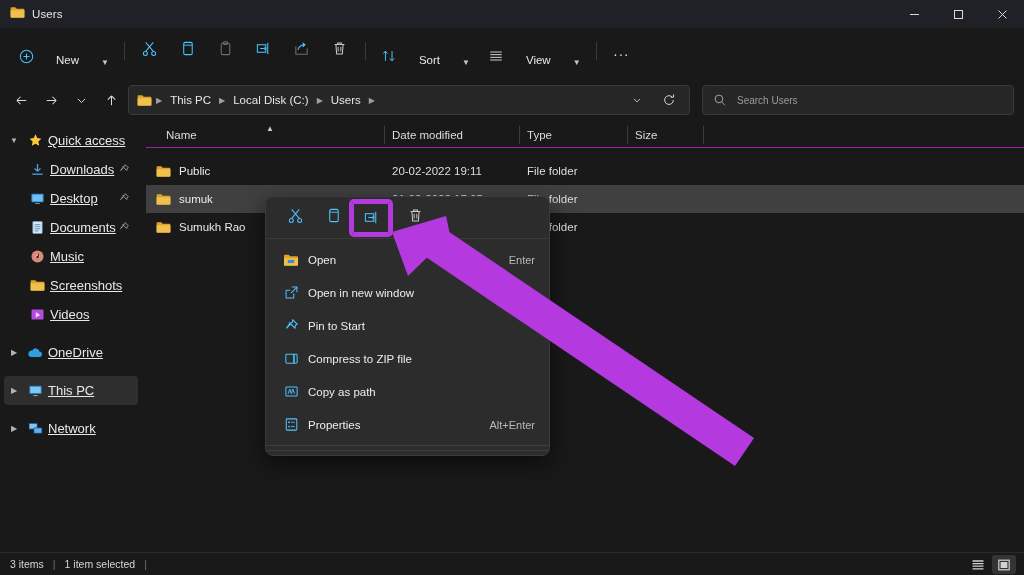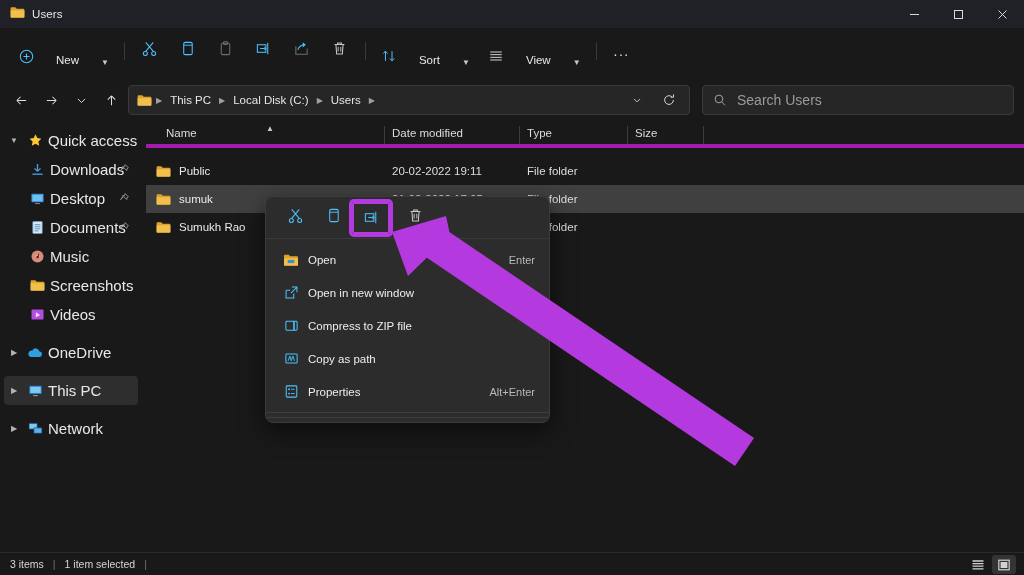--- a/index.html
+++ b/index.html
@@ -113,21 +113,21 @@
   }
   .searchbox {
     position: absolute; left: 702px; top: 1px;
     width: 312px; height: 30px;
     background: #262626;
     border: 1px solid #3a3a3a;
     border-radius: 4px;
     display: flex; align-items: center;
     padding-left: 10px; gap: 10px;
   }
-  .search-ph { font-size: 14px; color: #9b9b9b; }
+  .search-ph { font-size: 10px; color: #9b9b9b; }
 
   
   .sidebar {
     position: absolute; top: 122px; left: 0;
     width: 142px; height: 430px;
     background: #191919;
     padding-top: 4px;
   }
   .nav-row {
     position: relative;
@@ -141,42 +141,43 @@
   .nav-exp {
     width: 20px; min-width: 20px;
     display: flex; align-items: center; justify-content: center;
     font-size: 8px; color: #b4b4b4;
   }
   .nav-ico {
     width: 22px; min-width: 22px;
     display: flex; align-items: center; justify-content: center;
   }
   .nav-label {
-    font-size: 15px; color: #e8e8e8;
+    font-size: 13px; color: #e8e8e8;
     white-space: nowrap;
     padding-left: 2px;
+    text-decoration: underline;
   }
   .nav-pin {
     position: absolute; right: 8px; top: 50%;
     transform: translateY(-50%);
     color: #a9a9a9;
   }
   .nav-indent { padding-left: 22px; }
 
   
   .listpane {
     position: absolute; top: 122px; left: 146px;
     width: 878px; height: 430px;
     background: #191919;
   }
   .colheader {
     position: relative;
     height: 26px;
     display: flex; align-items: center;
-    border-bottom: 4px solid #a21caf;
+    border-bottom: 1px solid #a21caf;
   }
   .col {
     position: absolute;
     font-size: 11.5px; color: #dcdcdc;
     top: 50%; transform: translateY(-50%);
     white-space: nowrap;
   }
   .coldiv {
     position: absolute; top: 4px;
     width: 1px; height: 18px; background: #3c3c3c;
@@ -727,20 +728,29 @@
           <path d="M2.2 5.6v8.2h8.2V9" fill="none" stroke="#4cc2ff" stroke-width="1.1"></path>
           <path d="M2.2 5.6h4.4" stroke="#4cc2ff" stroke-width="1.1"></path>
           <path d="M8.4 2.2h5.4v5.4M13.8 2.2L7.4 8.6" fill="none" stroke="#4cc2ff" stroke-width="1.1"></path>
         </svg>
       </span>
       <span class="ctx-label">Open in new window</span>
       <span class="ctx-accel"></span>
     </div>
 
 
+    <div class="ctx-item">
+      <span class="ctx-ico">
+        <svg width="16" height="16" viewBox="0 0 16 16">
+            <path d="M9.8 1.8l4.4 4.4-1.8 1.1-.5 2.8-4.2-4.2-4.4 4.4 3.6-4.8-.5-.5 2.8-.5z" fill="none" stroke="#4cc2ff" stroke-width="1.1"></path>
+          </svg>
+      </span>
+      <span class="ctx-label">Pin to Start</span>
+      <span class="ctx-accel"></span>
+    </div>
 
     <div class="ctx-item">
       <span class="ctx-ico">
         <svg width="15" height="15" viewBox="0 0 16 16">
           <rect x="2" y="3.4" width="12" height="9.6" rx="1" fill="none" stroke="#4cc2ff" stroke-width="1.1"></rect>
           <rect x="9.6" y="3.4" width="2" height="9.6" fill="#4cc2ff" opacity=".85"></rect>
         </svg>
       </span>
       <span class="ctx-label">Compress to ZIP file</span>
       <span class="ctx-accel"></span>

